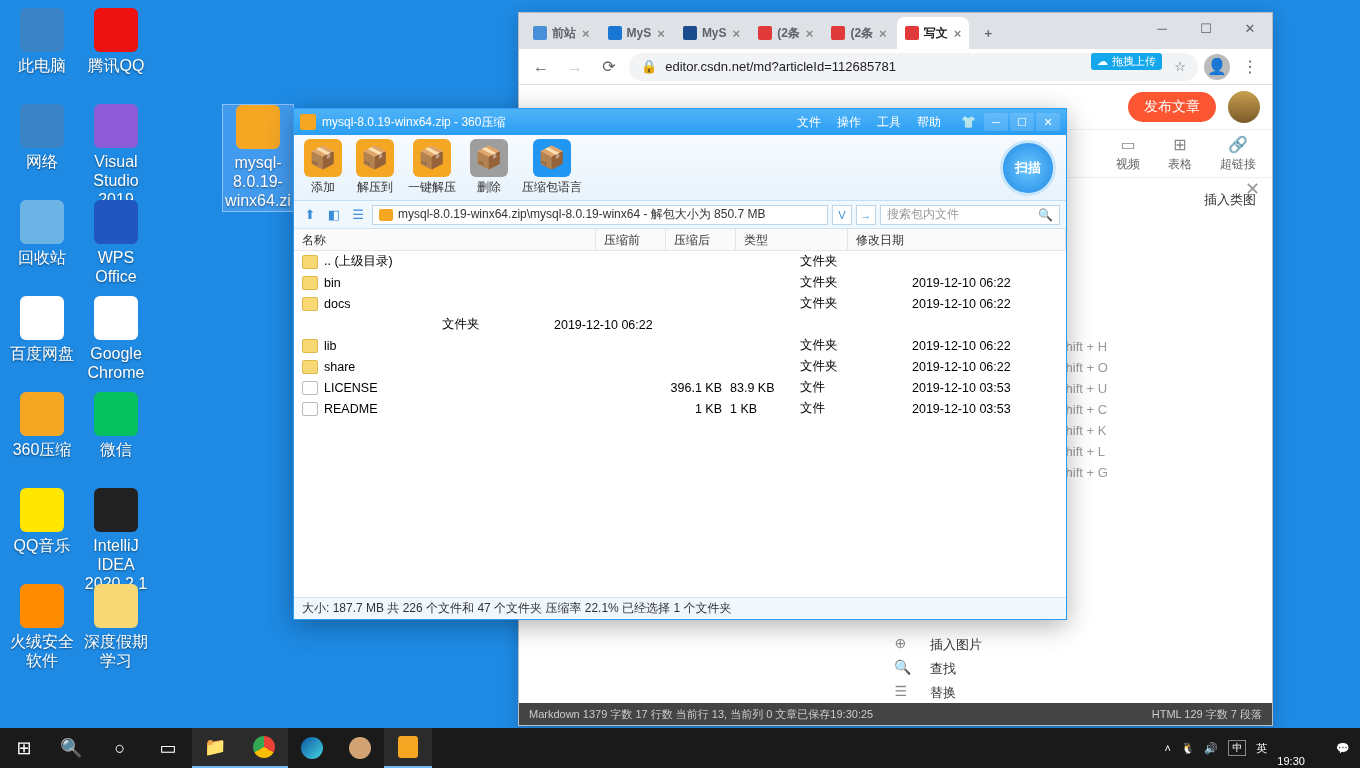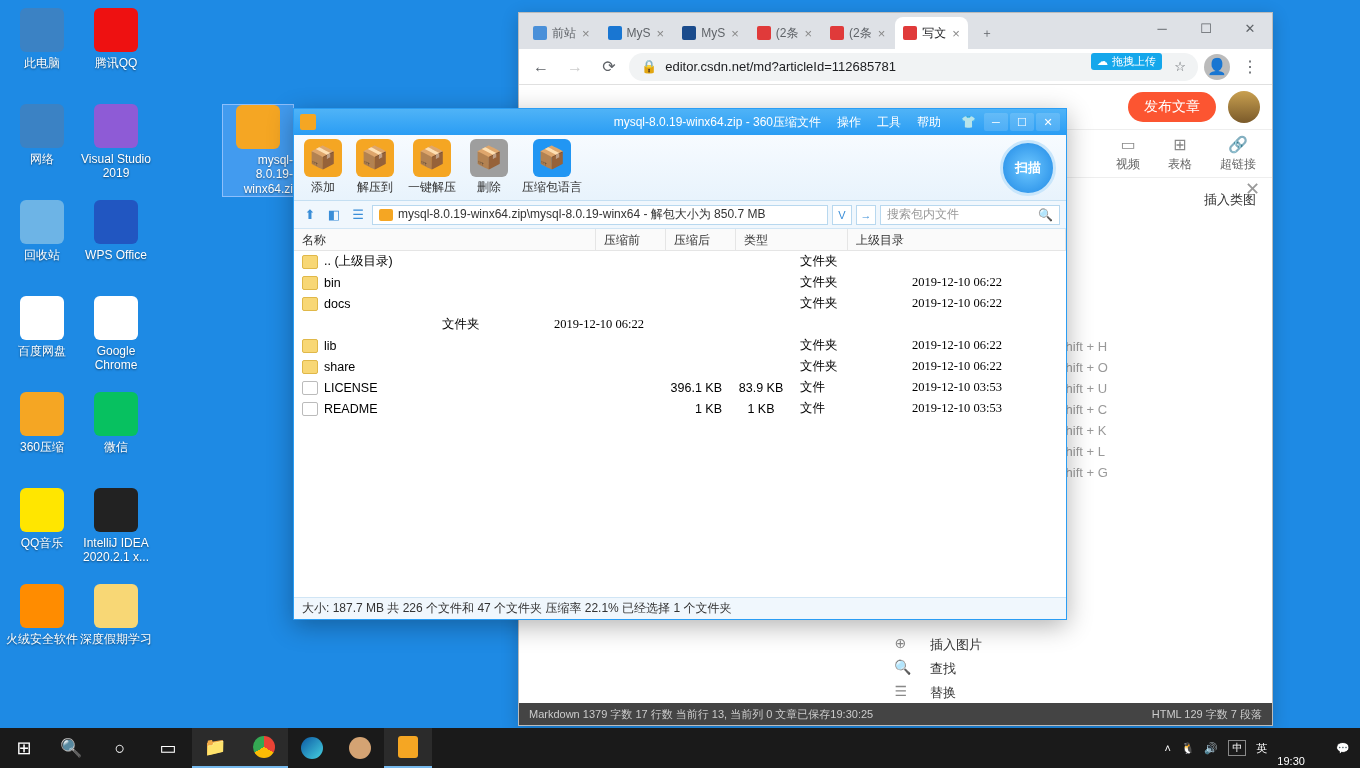--- a/index.html
+++ b/index.html
@@ -1,28 +1,28 @@
 <!DOCTYPE html>
 <html><head>
 <meta charset="utf-8">
 <style>
 * { margin: 0; padding: 0; box-sizing: border-box; font-family: "Microsoft YaHei", "Segoe UI", sans-serif; }
 body { width: 1360px; height: 768px; background: #1e8ae4; overflow: hidden; position: relative; }
 
 
 .desktop { position: absolute; inset: 0; }
-.desktop-icon { position: absolute; width: 72px; text-align: center; color: #fff; font-size: 12px; cursor: pointer; }
+.desktop-icon { position: absolute; width: 72px; text-align: center; color: #fff; font-size: 16px; cursor: pointer; }
 .desktop-icon .ico { width: 44px; height: 44px; margin: 0 auto 4px; border-radius: 6px; display: flex; align-items: center; justify-content: center; font-size: 26px; }
 .desktop-icon .lbl { text-shadow: 0 1px 2px rgba(0,0,0,.5); line-height: 1.2; }
-.desktop-icon.selected { background: rgba(120,180,255,.4); border: 1px solid rgba(160,200,255,.8); text-align: right; }
+.desktop-icon.selected { background: rgba(120,180,255,.4); border: 1px solid rgba(160,200,255,.8); }
 
 
 .chrome { position: absolute; left: 518px; top: 12px; width: 755px; height: 714px; background: #fff; border: 1px solid #bbb; box-shadow: 0 4px 16px rgba(0,0,0,.2); }
 .chrome-tabs { height: 36px; background: #dee1e6; display: flex; align-items: flex-end; padding-left: 6px; position: relative; }
-.chrome-tab { height: 32px; padding: 0 8px; display: flex; align-items: center; font-size: 12px; color: #5f6368; border-radius: 8px 8px 0 0; margin-right: 2px; max-width: 80px; overflow: hidden; white-space: nowrap; }
+.chrome-tab { height: 32px; padding: 0 8px; display: flex; align-items: center; font-size: 12px; color: #5f6368; border-radius: 8px 8px 0 0; margin-right: 2px; max-width: 80px; overflow: hidden; white-space: nowrap; font-weight: bold; }
 .chrome-tab.active { background: #fff; color: #202124; }
 .chrome-tab .x { margin-left: 6px; color: #888; font-size: 13px; }
 .chrome-tab .favicon { width: 14px; height: 14px; margin-right: 5px; border-radius: 2px; flex-shrink: 0; }
 .chrome-ctrls { position: absolute; right: 0; top: 0; display: flex; }
 .chrome-ctrls div { width: 44px; height: 30px; display: flex; align-items: center; justify-content: center; color: #5f6368; font-size: 13px; }
 .chrome-addr { height: 36px; background: #fff; border-bottom: 1px solid #e0e0e0; display: flex; align-items: center; padding: 0 8px; gap: 6px; }
 .chrome-addr .nav-btn { width: 28px; height: 28px; display: flex; align-items: center; justify-content: center; color: #5f6368; font-size: 16px; border-radius: 50%; }
 .chrome-addr .url { flex: 1; height: 28px; background: #f1f3f4; border-radius: 14px; display: flex; align-items: center; padding: 0 12px; font-size: 13px; color: #202124; gap: 8px; }
 .chrome-addr .url .lock { color: #5f6368; }
 .upload-tag { position:absolute; right: 110px; top: 40px; background:#15a7eb; color:#fff; font-size:11px; padding:1px 6px; border-radius:3px; display:flex; align-items:center; gap:4px; }
@@ -44,21 +44,21 @@
 .csdn-sidecol { position:absolute; right:290px; top:620px; font-size:13px; color:#333; }
 .csdn-sidecol div{ padding:3px 0;}
 .csdn-iconcol { position:absolute; right:360px; top:618px; font-size:14px; color:#888; }
 .csdn-iconcol div{ padding:4px 0;}
 
 .watermark { position: absolute; right: 30px; bottom: 70px; color: rgba(128,128,128,.45); font-size: 18px; pointer-events:none; }
 .watermark .sub { font-size: 12px; }
 
 
 .zipwin { position: absolute; left: 293px; top: 108px; width: 774px; height: 512px; background: #fff; border: 1px solid #2a9df4; box-shadow: 0 6px 24px rgba(0,0,0,.3); }
-.zipwin-title { height: 26px; background: linear-gradient(#4fb3f7, #2a9df4); color: #fff; display: flex; align-items: center; font-size: 12px; padding: 0 6px; text-align: right; }
+.zipwin-title { height: 26px; background: linear-gradient(#4fb3f7, #2a9df4); color: #fff; display: flex; align-items: center; font-size: 12px; padding: 0 6px; }
 .zipwin-title .t-icon { width: 16px; height: 16px; background: #f5a623; margin-right: 6px; border-radius: 2px; }
 .zipwin-title .t-text { flex: 1; }
 .zipwin-title .menus { display: flex; gap: 16px; margin-right: 12px; }
 .zipwin-title .wctrls { display: flex; gap: 2px; }
 .zipwin-title .wctrls div { width: 24px; height: 18px; display:flex; align-items:center; justify-content:center; border-radius:2px; background:rgba(255,255,255,.15); font-size:11px; }
 .zipwin-toolbar { height: 66px; background: linear-gradient(#f7fbff, #e8f3fc); border-bottom: 1px solid #c5dff2; display: flex; align-items: center; padding: 0 10px; gap: 14px; }
 .zip-tb-btn { display: flex; flex-direction: column; align-items: center; font-size: 12px; color: #333; cursor: pointer; }
 .zip-tb-btn .bi { width: 38px; height: 38px; border-radius: 6px; margin-bottom: 2px; display:flex;align-items:center;justify-content:center;font-size:22px;color:#fff; }
 .zip-scan { margin-left: auto; width: 56px; height: 56px; background: radial-gradient(circle, #6ec8ff, #1e88e5); border-radius: 50%; display:flex;align-items:center;justify-content:center;color:#fff;font-size:13px;font-weight:600; border:3px solid #c9e6fb;}
 .zipwin-path { height: 28px; background: #f0f7fd; border-bottom: 1px solid #d0e5f5; display: flex; align-items: center; padding: 0 6px; gap: 4px; }
@@ -68,23 +68,23 @@
 .zipwin-path .vbtn{ width:20px;height:20px;background:#fff;border:1px solid #b8d8ef;display:flex;align-items:center;justify-content:center;color:#3a8ed8;font-size:11px;}
 .zip-headers { height: 22px; background: #fafafa; border-bottom: 1px solid #e5e5e5; display: flex; font-size: 12px; color: #333; }
 .zip-headers div { padding: 3px 8px; border-right: 1px solid #e5e5e5; }
 .zip-list { font-size: 12.5px; }
 .zip-row { height: 21px; display: flex; align-items: center; padding: 0 8px; }
 .zip-row .fico { width: 16px; height: 14px; margin-right: 6px; border-radius: 2px; }
 .zip-row .fico.folder { background: #f8d775; border: 1px solid #e0b849; }
 .zip-row .fico.file { background: #fff; border: 1px solid #bbb; }
 .zc-name { width: 358px; display:flex; align-items:center; }
 .zc-before { width: 70px; text-align: right; padding-right:8px; }
-.zc-after { width: 70px; text-align: center; padding-right:8px; }
+.zc-after { width: 70px; text-align: left; padding-right:8px; }
 .zc-type { width: 112px; }
-.zc-date { flex: 1; font-family: Liberation Serif, serif; }
+.zc-date { flex: 1; }
 .zipwin-status { position: absolute; bottom: 0; left: 0; right: 0; height: 22px; background: #f0f7fd; border-top: 1px solid #d0e5f5; font-size: 12px; color: #333; display: flex; align-items: center; padding: 0 8px; }
 
 
 .taskbar { position: absolute; bottom: 0; left: 0; right: 0; height: 40px; background: #1a1a1a; display: flex; align-items: center; }
 .taskbar .titem { width: 48px; height: 40px; display: flex; align-items: center; justify-content: center; color: #fff; font-size: 18px; }
 .taskbar .titem.active { border-bottom: 2px solid #76b9ed; background: rgba(255,255,255,.08); }
 .taskbar .tray { margin-left: auto; display: flex; align-items: center; gap: 10px; padding: 0 10px; color: #fff; font-size: 11px; }
 .taskbar .tray .clock { text-align: left; line-height: 1.2; margin-top: 40px; }
 </style>
 </head>
@@ -371,21 +371,21 @@
     <div class="searchbox">
       <span style="flex:1">搜索包内文件</span>
       <span style="color:#3a8ed8">🔍</span>
     </div>
   </div>
   <div class="zip-headers">
     <div style="width:302px">名称</div>
     <div style="width:70px;text-align:left">压缩前</div>
     <div style="width:70px;text-align:left">压缩后</div>
     <div style="width:112px">类型</div>
-    <div style="flex:1">上级目录</div>
+    <div style="flex:1">修改日期</div>
   </div>
   <div class="zip-list" id="zip-rows-mount">
       <div class="zip-row">
         <div class="zc-name"><span class="fico folder"></span>.. (上级目录)</div>
         <div class="zc-before"></div>
         <div class="zc-after"></div>
         <div class="zc-type">文件夹</div>
         <div class="zc-date"></div>
       </div>
       <div class="zip-row">

